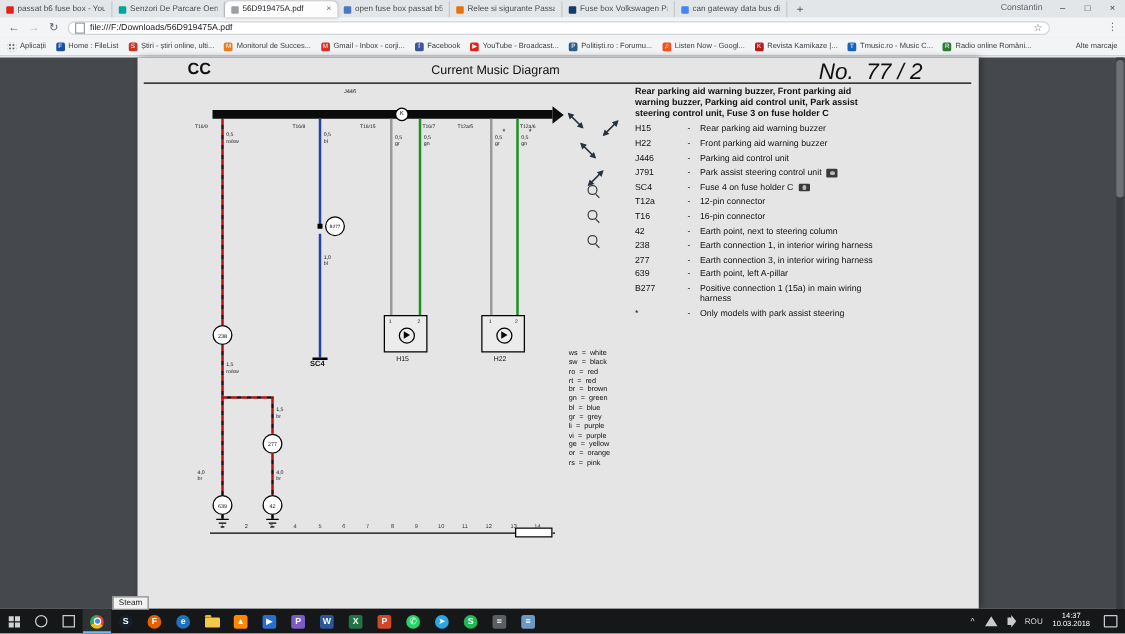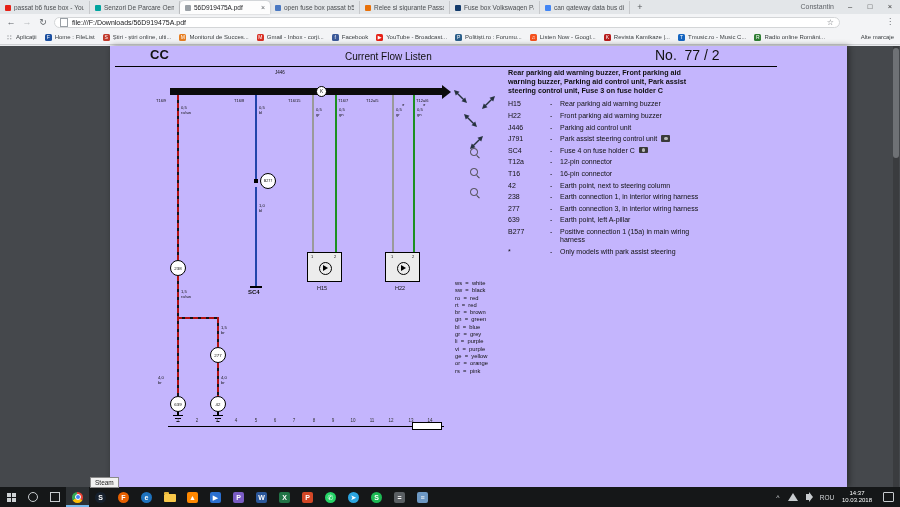--- a/index.html
+++ b/index.html
@@ -34,28 +34,28 @@
   #bookmarks{position:absolute;left:0;top:30px;width:900px;height:15px;background:#f3f4f6;
     border-bottom:1px solid #d0d2d4;display:flex;align-items:center;padding:0 6px;box-sizing:border-box;gap:8px;overflow:hidden;}
   .bm{display:flex;align-items:center;gap:3px;font-size:6px;color:#3c4043;white-space:nowrap;flex:none;}
   .bfav{width:7px;height:7px;border-radius:1.5px;color:#fff;font-size:5px;line-height:7px;text-align:center;flex:none;}
   #apps-grid{width:7px;height:7px;flex:none;background-image:radial-gradient(#5f6368 0.8px,transparent 0.9px);
     background-size:2.8px 2.8px;background-position:0.6px 0.6px;}
   #other-bm{margin-left:auto;}
 
   
   #pdfarea{position:absolute;left:0;top:46px;width:900px;height:441px;background:#45484c;}
-  #page{position:absolute;left:110px;top:0;width:737px;height:441px;background:#c4b5fd;box-shadow:2px 0 6px rgba(0,0,0,.45);}
+  #page{position:absolute;left:110px;top:0;width:673px;height:441px;background:#e5e5e5;box-shadow:2px 0 6px rgba(0,0,0,.45);}
   #sb-track{position:absolute;right:1px;top:0;width:6px;height:441px;background:#3a3c3f;}
   #sb-thumb{position:absolute;left:0;top:2px;width:6px;height:110px;background:#6e7175;border-radius:3px;}
 
   
   .hd-cc{position:absolute;left:40px;top:1px;font-size:13px;font-weight:bold;color:#111;}
   .hd-title{position:absolute;left:235px;top:5px;font-size:10px;color:#111;}
-  .hd-no{position:absolute;left:545px;top:1px;font-size:14px;color:#111;white-space:pre;}
+  .hd-no{position:absolute;left:545px;top:1px;font-size:18px;color:#111;white-space:pre;font-style:italic;}
   .hrule{position:absolute;left:5px;top:20px;width:662px;border-top:1px solid #000;}
 
   
   #panel{position:absolute;left:398px;top:23px;width:272px;color:#111;}
   .ptitle{font-size:7.2px;font-weight:bold;line-height:8.8px;white-space:pre-line;margin-bottom:5px;}
   .crow{display:flex;font-size:7px;line-height:8px;margin-bottom:3.6px;}
   .ccode{width:42px;flex:none;}
   .cdash{width:10px;flex:none;}
   .cdesc{white-space:pre-line;}
   .cam{display:inline-block;width:9px;height:6.5px;background:#3a3a3a;border-radius:1px;position:relative;margin-left:4px;vertical-align:-1px;}
@@ -242,21 +242,21 @@
     </div>
     <div class="bm" id="other-bm">
       <span>Alte marcaje</span>
     </div>
   </div>
 
   <div id="pdfarea">
     <div id="page">
 
       <div class="hd-cc">CC</div>
-      <div class="hd-title">Current Flow Listen</div>
+      <div class="hd-title">Current Music Diagram</div>
       <div class="hd-no">No.  77 / 2</div>
       <div class="hrule"></div>
 
       <div id="panel">
         <div class="ptitle">Rear parking aid warning buzzer, Front parking aid
 warning buzzer, Parking aid control unit, Park assist
 steering control unit, Fuse 3 on fuse holder C</div>
         <div class="crow">
           <span class="ccode">H15</span>
           <span class="cdash">-</span>

